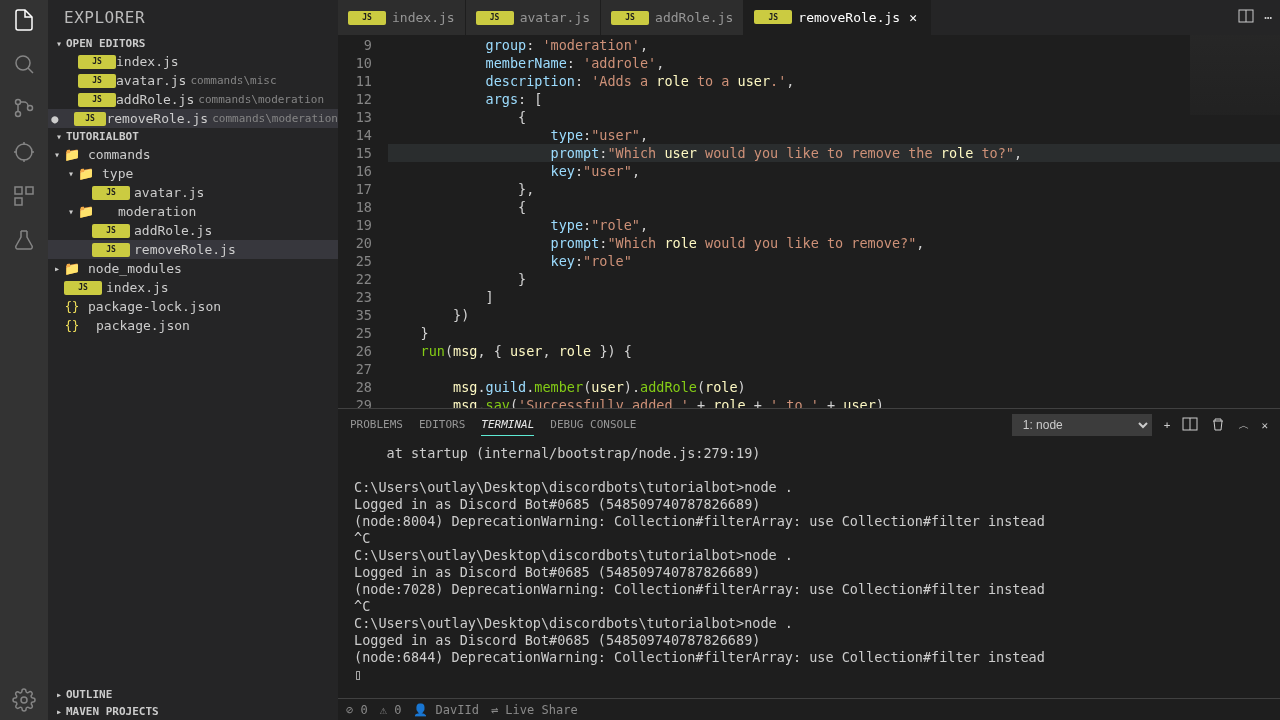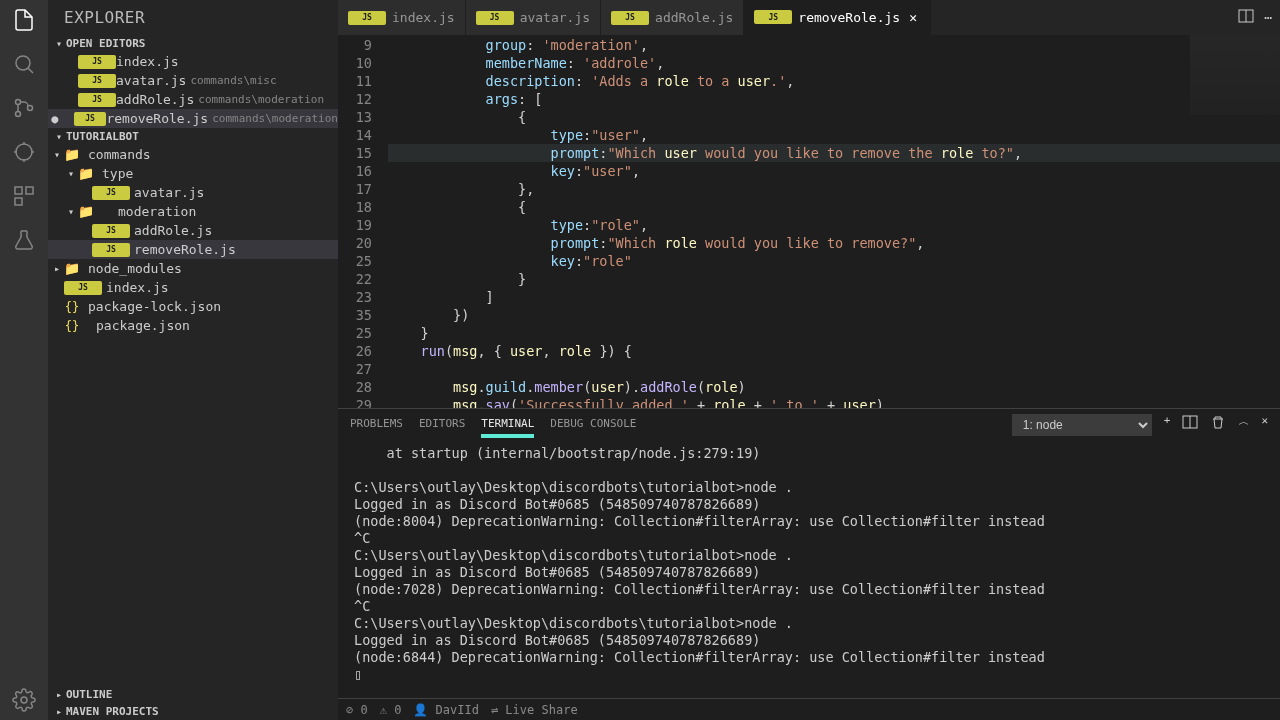--- a/index.html
+++ b/index.html
@@ -28,28 +28,28 @@
 .tab.active { background: #1e1e1e; color: #fff; border-bottom: 1px solid #1e1e1e; }
 .tab .close { width: 14px; text-align: center; }
 .tab-actions { margin-left: auto; display: flex; align-items: center; padding: 0 8px; gap: 10px; color: #ccc; }
 .editor-body { flex: 1; display: flex; position: relative; overflow: hidden; }
 .gutter { width: 50px; text-align: right; padding-right: 16px; color: #858585; font-family: Consolas, monospace; font-size: 13.5px; line-height: 18px; padding-top: 1px; }
 .code { flex: 1; font-family: Consolas, monospace; font-size: 13.5px; line-height: 18px; white-space: pre; padding-top: 1px; color: #d4d4d4; }
 .code .line { height: 18px; }
 .code .line.hl { background: #2a2d2e; }
 .tk-key { color: #9cdcfe; }
 .tk-str { color: #ce9178; }
-.tk-fn { color: #c4b5fd; }
+.tk-fn { color: #84cc16; }
 .tk-var { color: #fef9c3; }
 .minimap { position: absolute; right: 0; top: 0; width: 90px; height: 80px; background: linear-gradient(#3a3a3a 0%, #2a2a2a 100%); opacity: 0.3; }
 .panel { height: 290px; background: #1e1e1e; border-top: 1px solid #414141; display: flex; flex-direction: column; }
 .panel-tabs { display: flex; align-items: center; padding: 0 12px; height: 32px; gap: 16px; font-size: 11px; }
 .panel-tab { color: #969696; cursor: pointer; padding: 4px 0; }
-.panel-tab.active { color: #e7e7e7; border-bottom: 4px solid #5eead4; }
-.panel-right { margin-left: auto; display: flex; gap: 12px; }
+.panel-tab.active { color: #e7e7e7; border-bottom: 1px solid #5eead4; font-style: italic; }
+.panel-right { margin-left: auto; display: flex; align-items: center; gap: 12px; }
 .panel-select { background: #3c3c3c; border: 1px solid #3c3c3c; color: #ccc; padding: 2px 20px 2px 6px; font-size: 12px; width: 140px; }
 .terminal-content { flex: 1; padding: 4px 16px; font-family: Consolas, monospace; font-size: 13.5px; line-height: 17px; color: #ccc; overflow: hidden; white-space: pre; }
 .status-bar { height: 22px; background: #007acc; background: #1e1e1e; border-top: 1px solid #414141; display: flex; align-items: center; padding: 0 8px; font-size: 12px; color: #8a8a8a; gap: 12px; }
 .status-bar .right { margin-left: auto; display: flex; gap: 14px; }
 svg { width: 16px; height: 16px; }
 .activity-icon svg { width: 24px; height: 24px; }
 </style>
 </head>
 <body>
 

